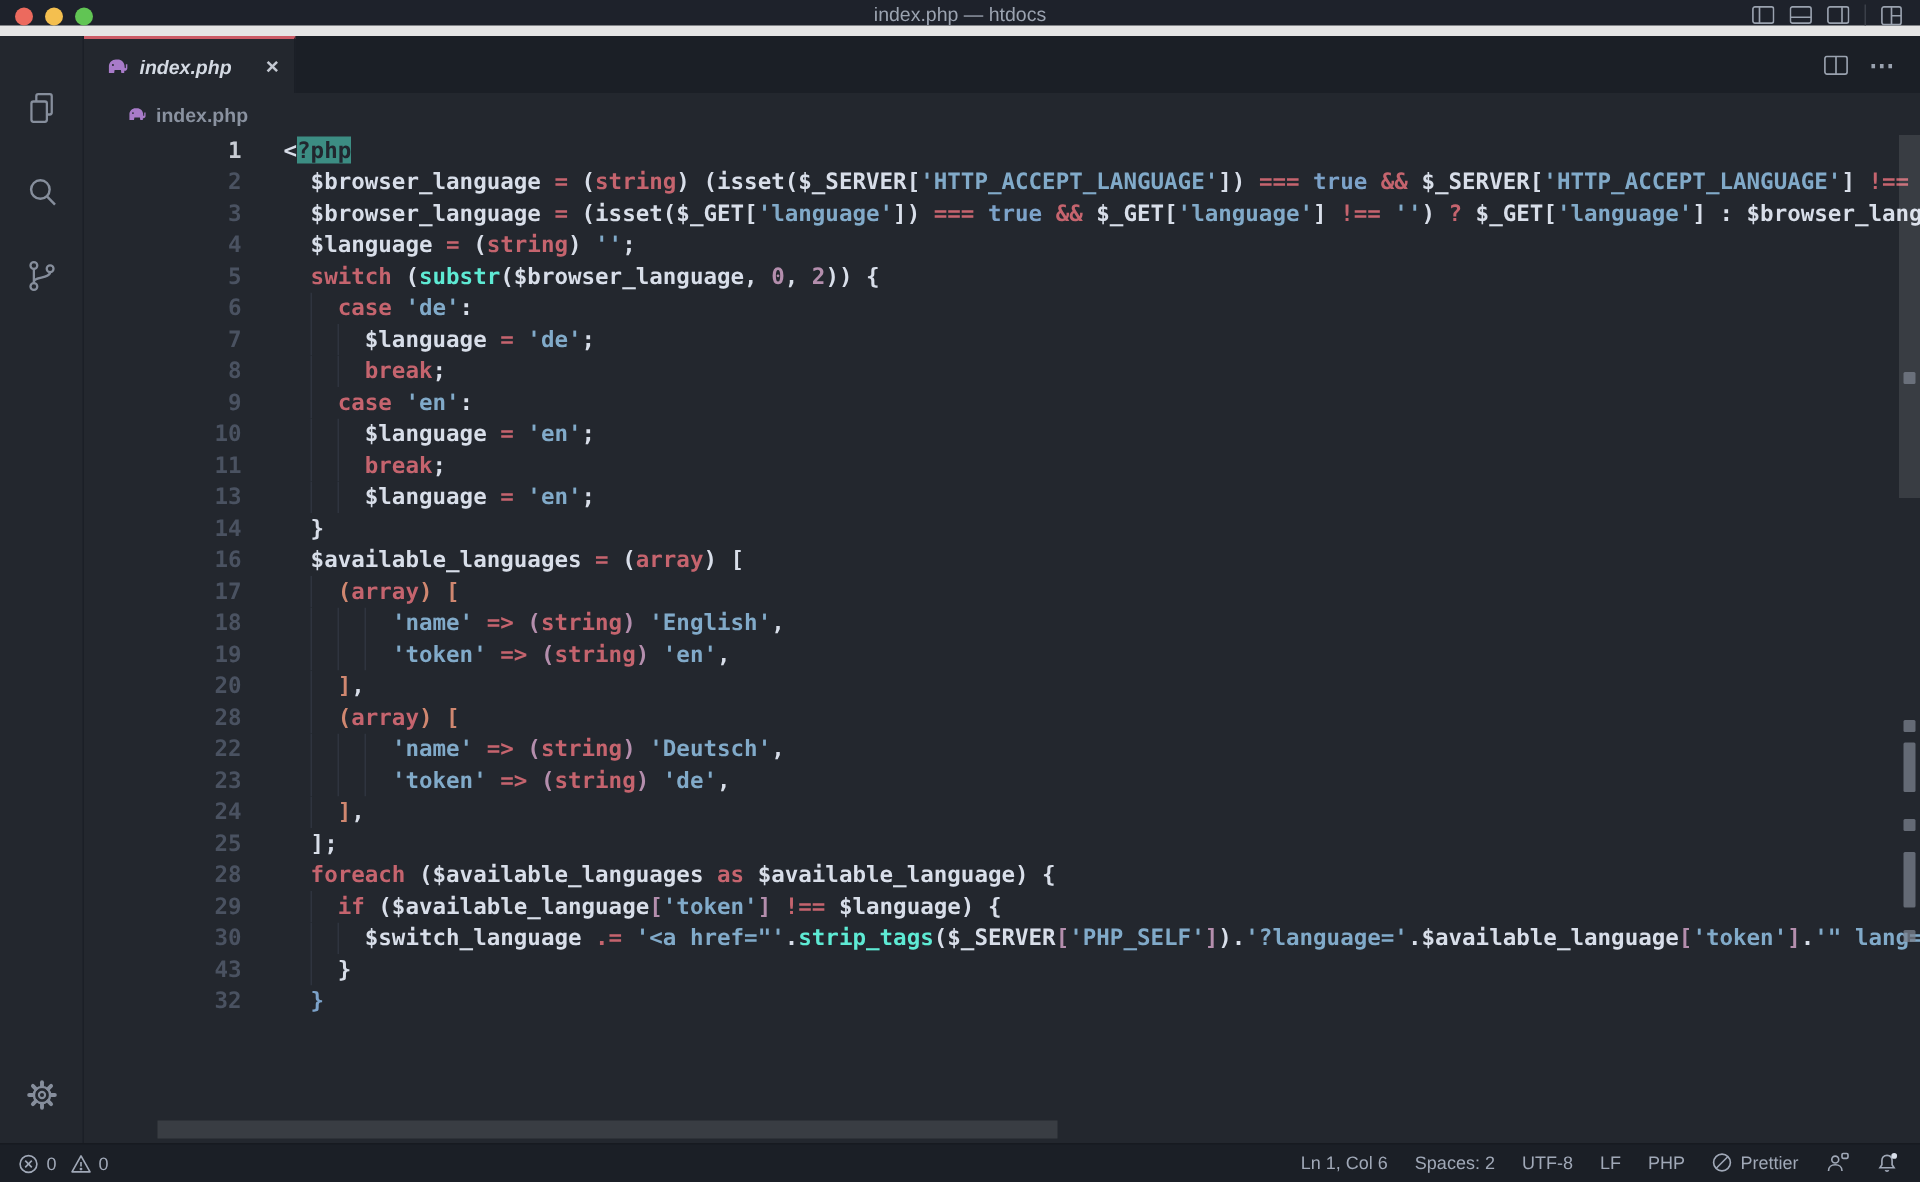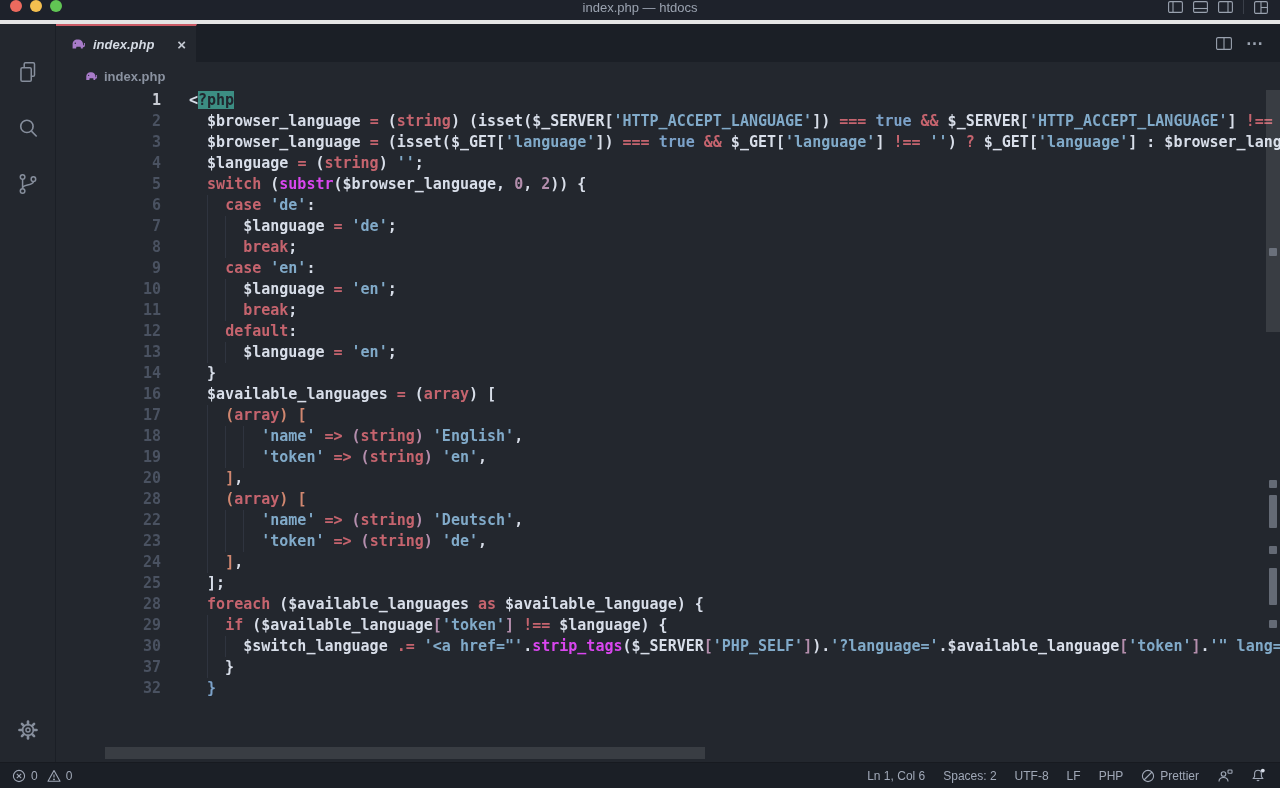--- a/index.html
+++ b/index.html
@@ -1,21 +1,21 @@
 <!DOCTYPE html>
 <html><head>
 <meta charset="utf-8">
 <style>
   * { margin:0; padding:0; box-sizing:border-box; }
   html,body { width:1280px; height:788px; overflow:hidden; background:#15181d; }
   body { font-family:"Liberation Sans", sans-serif; }
   .window { width:1280px; height:788px; display:flex; flex-direction:column; background:#23272e; }
 
   
-  .titlebar { height:24px; background:#1e222b; display:flex; align-items:flex-start; position:relative; flex:0 0 auto; border-bottom:4px solid #e5e5e5; }
+  .titlebar { height:24px; background:#1e222b; display:flex; align-items:flex-end; position:relative; flex:0 0 auto; border-bottom:7px solid #e5e5e5; }
   .traffic { display:flex; gap:8px; margin-left:10px; }
   .tl { width:12px; height:12px; border-radius:50%; }
   .tl.close { background:#ec6a5e; } .tl.min { background:#f4bf4f; } .tl.max { background:#61c554; }
   .win-title { position:absolute; left:0; right:0; text-align:center; font-size:13px; color:#9ba3b0; pointer-events:none; }
   .tb-icons { margin-left:auto; display:flex; align-items:center; gap:10px; padding-right:12px; }
   .tb-sep { width:1px; height:14px; background:#3a3f49; }
   .tb-btn { display:flex; align-items:center; }
 
   
   .mid { flex:1 1 auto; display:flex; min-height:0; }
@@ -39,35 +39,35 @@
   
   .code { flex:1 1 auto; position:relative; overflow:hidden; background:#23272e; font-family:"DejaVu Sans Mono", monospace; font-size:15px; }
   .line { display:flex; height:21px; line-height:21px; white-space:pre; }
   .num { width:105px; text-align:right; color:#4a5261; flex:0 0 auto; user-select:none; }
   .line.active .num { color:#c8ccd4; }
   .txt { padding-left:28px; position:relative; flex:1 1 auto; min-width:0; overflow:hidden; }
   .guide { position:absolute; top:0; width:1px; height:21px; background:#2f343f; }
   .tk-w   { color:#d8dee9; }
   .tk-r   { color:#c5646e; }
   .tk-s   { color:#81aac9; }
-  .tk-fn  { color:#d946ef; }
+  .tk-fn  { color:#5eead4; }
   .tk-bool{ color:#7ca2c9; }
   .tk-num { color:#b48ead; }
   .tk-br2 { color:#d08770; }
   .tk-br3 { color:#b48ead; }
   .tk-sel { background:#3c8d83; color:#21262e; }
 
   .vscroll { position:absolute; top:0; right:0; width:14px; height:242px; background:rgba(255,255,255,.10); }
   .hscroll { position:absolute; left:49px; bottom:3px; width:600px; height:12px; background:rgba(255,255,255,.10); }
   .ov-mark { position:absolute; right:3px; width:8px; background:#7b828e; opacity:.75; border-radius:1px; }
 
   
   .statusbar { height:26px; background:#1b1f26; border-top:1px solid #171a20; display:flex; align-items:center; font-size:12px; color:#a0a8b7; flex:0 0 auto; padding:0 14px 0 12px; }
   .sb-left { display:flex; align-items:center; gap:5px; }
-  .sb-right { margin-left:auto; display:flex; align-items:center; gap:18px; }
+  .sb-right { margin-left:auto; display:flex; align-items:flex-start; gap:18px; }
   .sb-item { display:flex; align-items:center; gap:5px; cursor:pointer; }
   svg.icon { display:block; }
 </style>
 </head>
 <body>
 
 <div class="window">
 
   <div class="titlebar">
     <div class="traffic">
@@ -184,37 +184,36 @@
             <div class="line"><div class="num">2</div><div class="txt"><span class="tk-w">  $browser_language </span><span class="tk-r">=</span><span class="tk-w"> (</span><span class="tk-r">string</span><span class="tk-w">) (isset($_SERVER[</span><span class="tk-s">'HTTP_ACCEPT_LANGUAGE'</span><span class="tk-w">]) </span><span class="tk-r">===</span><span class="tk-w"> </span><span class="tk-bool">true</span><span class="tk-w"> </span><span class="tk-r">&amp;&amp;</span><span class="tk-w"> $_SERVER[</span><span class="tk-s">'HTTP_ACCEPT_LANGUAGE'</span><span class="tk-w">] </span><span class="tk-r">!==</span><span class="tk-w"> </span></div></div>
             <div class="line"><div class="num">3</div><div class="txt"><span class="tk-w">  $browser_language </span><span class="tk-r">=</span><span class="tk-w"> (isset($_GET[</span><span class="tk-s">'language'</span><span class="tk-w">]) </span><span class="tk-r">===</span><span class="tk-w"> </span><span class="tk-bool">true</span><span class="tk-w"> </span><span class="tk-r">&amp;&amp;</span><span class="tk-w"> $_GET[</span><span class="tk-s">'language'</span><span class="tk-w">] </span><span class="tk-r">!==</span><span class="tk-w"> </span><span class="tk-s">''</span><span class="tk-w">) </span><span class="tk-r">?</span><span class="tk-w"> $_GET[</span><span class="tk-s">'language'</span><span class="tk-w">] : $browser_language;</span></div></div>
             <div class="line"><div class="num">4</div><div class="txt"><span class="tk-w">  $language </span><span class="tk-r">=</span><span class="tk-w"> (</span><span class="tk-r">string</span><span class="tk-w">) </span><span class="tk-s">''</span><span class="tk-w">;</span></div></div>
             <div class="line"><div class="num">5</div><div class="txt"><span class="tk-w">  </span><span class="tk-r">switch</span><span class="tk-w"> (</span><span class="tk-fn">substr</span><span class="tk-w">($browser_language, </span><span class="tk-num">0</span><span class="tk-w">, </span><span class="tk-num">2</span><span class="tk-w">)) {</span></div></div>
             <div class="line"><div class="num">6</div><div class="txt"><i class="guide" style="left: 46.12px;"></i><span class="tk-w">    </span><span class="tk-r">case</span><span class="tk-w"> </span><span class="tk-s">'de'</span><span class="tk-w">:</span></div></div>
             <div class="line"><div class="num">7</div><div class="txt"><i class="guide" style="left: 46.12px;"></i><i class="guide" style="left: 64.24px;"></i><span class="tk-w">      $language </span><span class="tk-r">=</span><span class="tk-w"> </span><span class="tk-s">'de'</span><span class="tk-w">;</span></div></div>
             <div class="line"><div class="num">8</div><div class="txt"><i class="guide" style="left: 46.12px;"></i><i class="guide" style="left: 64.24px;"></i><span class="tk-w">      </span><span class="tk-r">break</span><span class="tk-w">;</span></div></div>
             <div class="line"><div class="num">9</div><div class="txt"><i class="guide" style="left: 46.12px;"></i><span class="tk-w">    </span><span class="tk-r">case</span><span class="tk-w"> </span><span class="tk-s">'en'</span><span class="tk-w">:</span></div></div>
             <div class="line"><div class="num">10</div><div class="txt"><i class="guide" style="left: 46.12px;"></i><i class="guide" style="left: 64.24px;"></i><span class="tk-w">      $language </span><span class="tk-r">=</span><span class="tk-w"> </span><span class="tk-s">'en'</span><span class="tk-w">;</span></div></div>
             <div class="line"><div class="num">11</div><div class="txt"><i class="guide" style="left: 46.12px;"></i><i class="guide" style="left: 64.24px;"></i><span class="tk-w">      </span><span class="tk-r">break</span><span class="tk-w">;</span></div></div>
-            <div class="line"><div class="num">12</div><div class="txt"><i class="guide" style="left: 46.12px;"></i><span class="tk-w">    </span><span class="tk-r">default</span><span class="tk-w">:</span></div></div>
             <div class="line"><div class="num">13</div><div class="txt"><i class="guide" style="left: 46.12px;"></i><i class="guide" style="left: 64.24px;"></i><span class="tk-w">      $language </span><span class="tk-r">=</span><span class="tk-w"> </span><span class="tk-s">'en'</span><span class="tk-w">;</span></div></div>
             <div class="line"><div class="num">14</div><div class="txt"><span class="tk-w">  }</span></div></div>
             <div class="line"><div class="num">16</div><div class="txt"><span class="tk-w">  $available_languages </span><span class="tk-r">=</span><span class="tk-w"> (</span><span class="tk-r">array</span><span class="tk-w">) [</span></div></div>
             <div class="line"><div class="num">17</div><div class="txt"><i class="guide" style="left: 46.12px;"></i><span class="tk-w">    </span><span class="tk-br2">(</span><span class="tk-r">array</span><span class="tk-br2">)</span><span class="tk-w"> </span><span class="tk-br2">[</span></div></div>
             <div class="line"><div class="num">18</div><div class="txt"><i class="guide" style="left: 46.12px;"></i><i class="guide" style="left: 64.24px;"></i><i class="guide" style="left: 82.36px;"></i><span class="tk-w">        </span><span class="tk-s">'name'</span><span class="tk-w"> </span><span class="tk-r">=&gt;</span><span class="tk-w"> </span><span class="tk-br3">(</span><span class="tk-r">string</span><span class="tk-br3">)</span><span class="tk-w"> </span><span class="tk-s">'English'</span><span class="tk-w">,</span></div></div>
             <div class="line"><div class="num">19</div><div class="txt"><i class="guide" style="left: 46.12px;"></i><i class="guide" style="left: 64.24px;"></i><i class="guide" style="left: 82.36px;"></i><span class="tk-w">        </span><span class="tk-s">'token'</span><span class="tk-w"> </span><span class="tk-r">=&gt;</span><span class="tk-w"> </span><span class="tk-br3">(</span><span class="tk-r">string</span><span class="tk-br3">)</span><span class="tk-w"> </span><span class="tk-s">'en'</span><span class="tk-w">,</span></div></div>
             <div class="line"><div class="num">20</div><div class="txt"><i class="guide" style="left: 46.12px;"></i><span class="tk-w">    </span><span class="tk-br2">]</span><span class="tk-w">,</span></div></div>
             <div class="line"><div class="num">28</div><div class="txt"><i class="guide" style="left: 46.12px;"></i><span class="tk-w">    </span><span class="tk-br2">(</span><span class="tk-r">array</span><span class="tk-br2">)</span><span class="tk-w"> </span><span class="tk-br2">[</span></div></div>
             <div class="line"><div class="num">22</div><div class="txt"><i class="guide" style="left: 46.12px;"></i><i class="guide" style="left: 64.24px;"></i><i class="guide" style="left: 82.36px;"></i><span class="tk-w">        </span><span class="tk-s">'name'</span><span class="tk-w"> </span><span class="tk-r">=&gt;</span><span class="tk-w"> </span><span class="tk-br3">(</span><span class="tk-r">string</span><span class="tk-br3">)</span><span class="tk-w"> </span><span class="tk-s">'Deutsch'</span><span class="tk-w">,</span></div></div>
             <div class="line"><div class="num">23</div><div class="txt"><i class="guide" style="left: 46.12px;"></i><i class="guide" style="left: 64.24px;"></i><i class="guide" style="left: 82.36px;"></i><span class="tk-w">        </span><span class="tk-s">'token'</span><span class="tk-w"> </span><span class="tk-r">=&gt;</span><span class="tk-w"> </span><span class="tk-br3">(</span><span class="tk-r">string</span><span class="tk-br3">)</span><span class="tk-w"> </span><span class="tk-s">'de'</span><span class="tk-w">,</span></div></div>
             <div class="line"><div class="num">24</div><div class="txt"><i class="guide" style="left: 46.12px;"></i><span class="tk-w">    </span><span class="tk-br2">]</span><span class="tk-w">,</span></div></div>
             <div class="line"><div class="num">25</div><div class="txt"><span class="tk-w">  ];</span></div></div>
             <div class="line"><div class="num">28</div><div class="txt"><span class="tk-w">  </span><span class="tk-r">foreach</span><span class="tk-w"> ($available_languages </span><span class="tk-r">as</span><span class="tk-w"> $available_language) {</span></div></div>
             <div class="line"><div class="num">29</div><div class="txt"><i class="guide" style="left: 46.12px;"></i><span class="tk-w">    </span><span class="tk-r">if</span><span class="tk-w"> ($available_language</span><span class="tk-br3">[</span><span class="tk-s">'token'</span><span class="tk-br3">]</span><span class="tk-w"> </span><span class="tk-r">!==</span><span class="tk-w"> $language) {</span></div></div>
             <div class="line"><div class="num">30</div><div class="txt"><i class="guide" style="left: 46.12px;"></i><i class="guide" style="left: 64.24px;"></i><span class="tk-w">      $switch_language </span><span class="tk-r">.=</span><span class="tk-w"> </span><span class="tk-s">'&lt;a href="'</span><span class="tk-w">.</span><span class="tk-fn">strip_tags</span><span class="tk-w">($_SERVER</span><span class="tk-br3">[</span><span class="tk-s">'PHP_SELF'</span><span class="tk-br3">]</span><span class="tk-w">).</span><span class="tk-s">'?language='</span><span class="tk-w">.$available_language</span><span class="tk-br3">[</span><span class="tk-s">'token'</span><span class="tk-br3">]</span><span class="tk-w">.</span><span class="tk-s">'" lang="'</span></div></div>
-            <div class="line"><div class="num">37</div><div class="txt"><i class="guide" style="left: 46.12px;"></i><span class="tk-w">    }</span></div></div>
+            <div class="line"><div class="num">43</div><div class="txt"><i class="guide" style="left: 46.12px;"></i><span class="tk-w">    }</span></div></div>
             <div class="line"><div class="num">32</div><div class="txt"><span class="tk-w">  </span><span class="tk-bool">}</span></div></div>
           </div>
         <div class="vscroll"></div>
         <div class="hscroll"></div>
         <div class="ov-mark" style="top:158px;height:8px;"></div>
         <div class="ov-mark" style="top:390px;height:8px;"></div>
         <div class="ov-mark" style="top:405px;height:33px;"></div>
         <div class="ov-mark" style="top:456px;height:8px;"></div>
         <div class="ov-mark" style="top:478px;height:37px;"></div>
         <div class="ov-mark" style="top:530px;height:8px;"></div>

